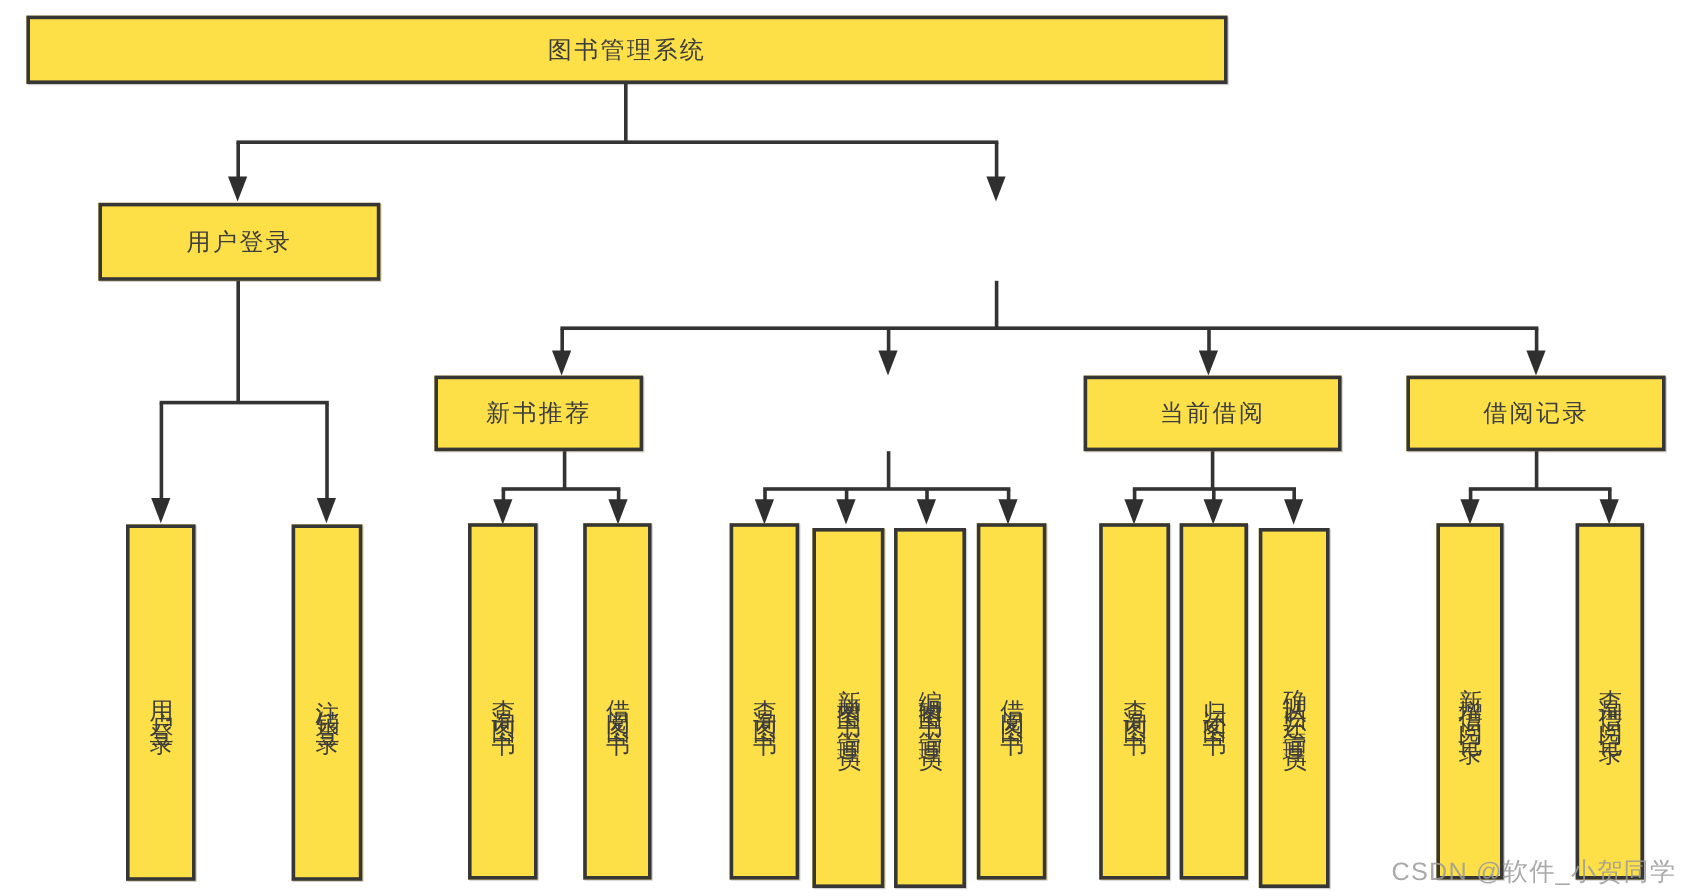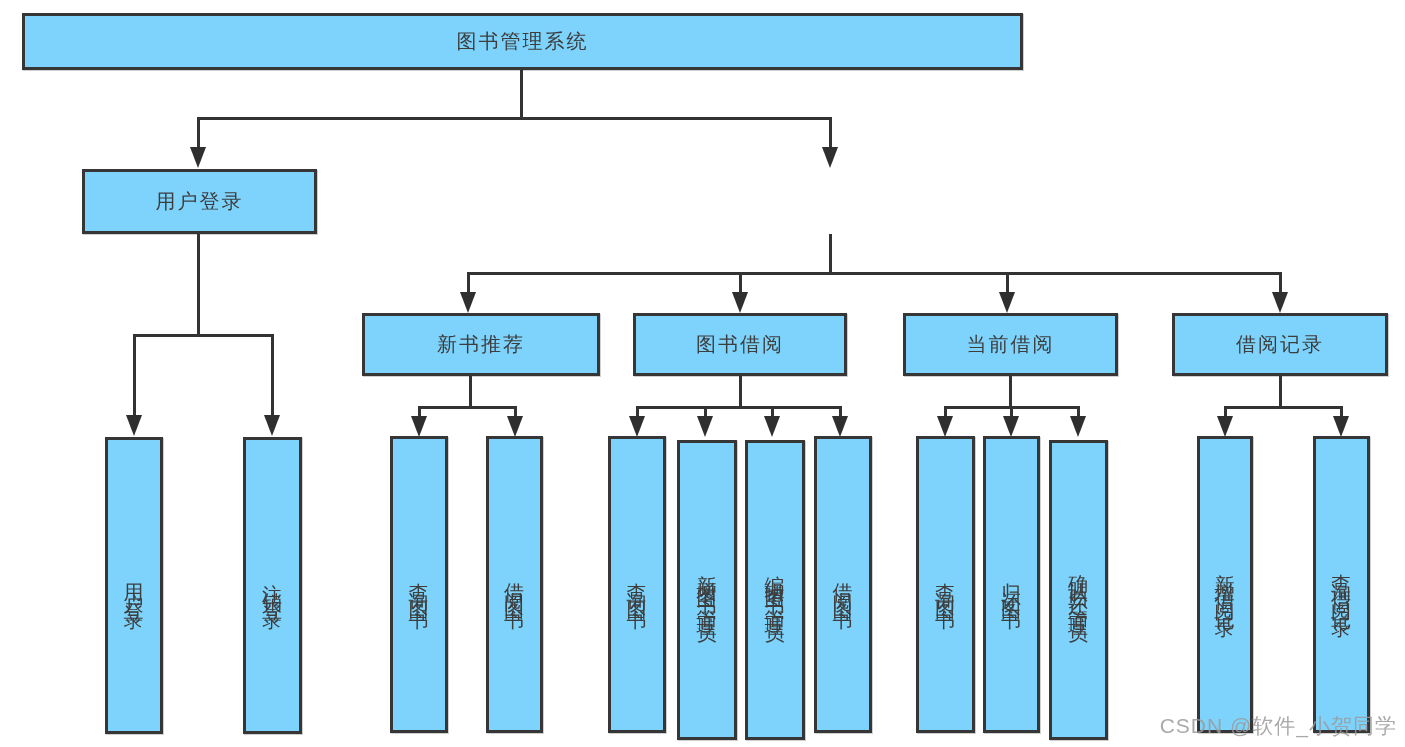--- a/index.html
+++ b/index.html
@@ -11,21 +11,21 @@
   #canvas {
     position: relative;
     width: 1405px;
     height: 747px;
     background: #ffffff;
     font-family: "Liberation Sans", "DejaVu Sans", sans-serif;
     overflow: hidden;
   }
   .node {
     position: absolute;
-    background: #7dd3fc;
+    background: #fde047;
     border: 3px solid #363636;
     box-shadow: 1px 1px 0 0 rgba(120,120,120,0.35);
     display: flex;
     align-items: center;
     justify-content: center;
     color: #3d3d3d;
   }
   .hlabel {
     font-size: 20px;
     letter-spacing: 2px;
@@ -100,25 +100,22 @@
   <div class="hline" style="left:467px; top:272px; width:815px;"></div>
   <div class="vline" style="left:467px; top:274px; height:19px;"></div>
   <div class="arrowhead" style="left:460px; top:292px;"></div>
   <div class="vline" style="left:739px; top:274px; height:19px;"></div>
   <div class="arrowhead" style="left:732px; top:292px;"></div>
   <div class="vline" style="left:1006px; top:274px; height:19px;"></div>
   <div class="arrowhead" style="left:999px; top:292px;"></div>
   <div class="vline" style="left:1279px; top:274px; height:19px;"></div>
   <div class="arrowhead" style="left:1272px; top:292px;"></div>
 
-  <div class="node" style="left:362px; top:313px; width:238px; height:63px;">
+  <div class="node" style="left:362px; top:313px; width:174px; height:63px;">
     <span class="hlabel">新书推荐</span>
-  </div>
-  <div class="node" style="left:633px; top:313px; width:214px; height:63px;">
-    <span class="hlabel">图书借阅</span>
   </div>
   <div class="node" style="left:1172px; top:313px; width:216px; height:63px;">
     <span class="hlabel">借阅记录</span>
   </div>
   <div class="node" style="left:903px; top:313px; width:215px; height:63px;">
     <span class="hlabel">当前借阅</span>
   </div>
 
   <div class="vline" style="left:469px; top:376px; height:32px;"></div>
   <div class="hline" style="left:418px; top:406px; width:99px;"></div>

